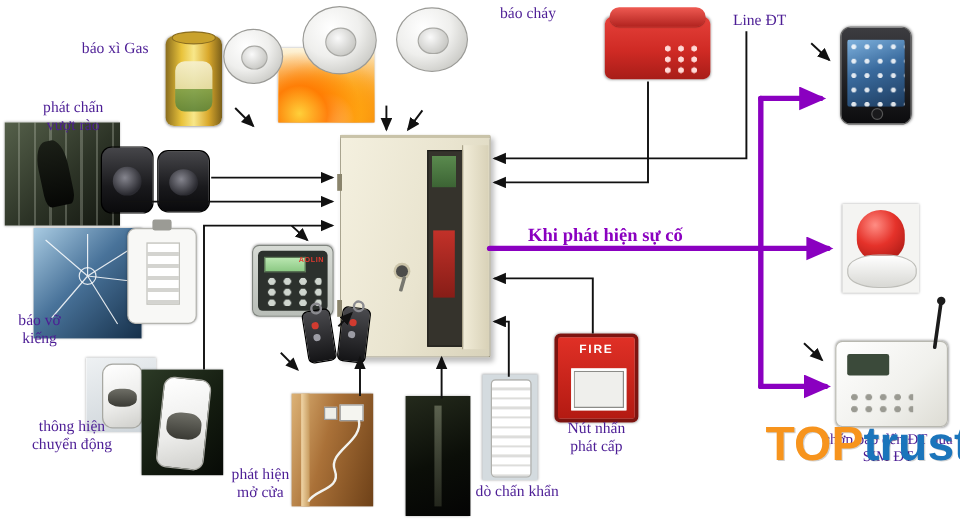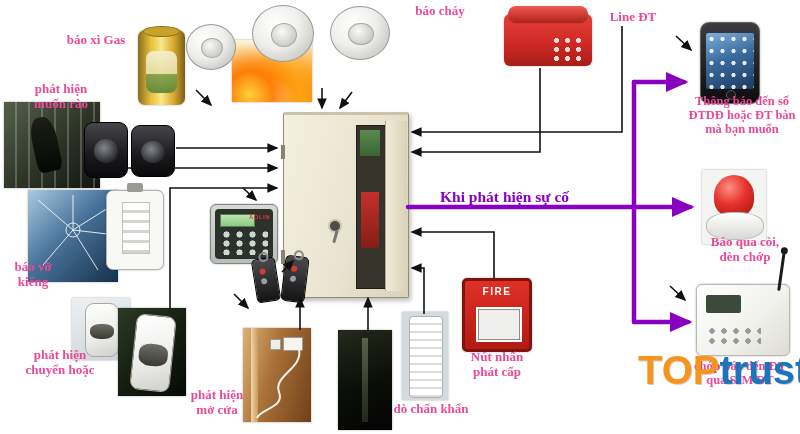--- a/index.html
+++ b/index.html
@@ -1,18 +1,18 @@
 <!DOCTYPE html>
 <html><head>
 <meta charset="utf-8">
 <style>
   html,body{margin:0;padding:0;background:#fff;}
   #stage{position:relative;width:800px;height:434px;background:#fff;overflow:hidden;
          font-family:"Liberation Serif", serif;}
-  .lbl{position:absolute;font-size:13px;line-height:1.12;color:#ec4899;text-align:center;z-index:6;font-weight:bold;}
+  .lbl{position:absolute;font-size:13px;line-height:1.12;color:#4c1d95;text-align:center;z-index:6;}
   .lbl.small{font-size:12.5px;}
   .dev{position:absolute;z-index:2;}
   .photo{box-shadow:0 0 2px rgba(0,0,0,.35);}
   svg.overlay{position:absolute;left:0;top:0;z-index:5;pointer-events:none;}
 
   
   .gas-can{border-radius:7px;background:linear-gradient(90deg,#8a6d1f 0%,#e8c23a 28%,#f8e78a 50%,#d9a82c 76%,#7a5f1a 100%);}
   .can-top{position:absolute;left:10%;right:10%;top:-4px;height:9px;border-radius:50%;background:#c9a22c;border:1px solid #8a6d1f;}
   .can-label{position:absolute;left:16%;right:16%;top:28%;bottom:16%;border-radius:8px;
              background:linear-gradient(180deg,#f6f0cf 0%,#e5dfa8 55%,#7fa04a 56%,#5f8438 100%);opacity:.92;}
@@ -194,28 +194,26 @@
       <path d="M634,82 L634,322"></path>
       <path d="M634,82 L684,82" marker-end="url(#mp)"></path>
       <path d="M636,207 L690,207" marker-end="url(#mp)"></path>
       <path d="M634,322 L688,322" marker-end="url(#mp)"></path>
     </g>
   </svg>
 
   <div class="lbl" style="left:58px;top:33px;width:76px">báo xì Gas</div>
   <div class="lbl" style="left:408px;top:4px;width:64px">báo cháy</div>
   <div class="lbl" style="left:604px;top:10px;width:58px">Line ĐT</div>
-  <div class="lbl" style="left:28px;top:82px;width:66px">phát hiện muốn rào</div>
+  <div class="lbl" style="left:28px;top:82px;width:66px">phát chấn vượt rào</div>
   <div class="lbl" style="left:8px;top:260px;width:50px">báo vỡ kiếng</div>
-  <div class="lbl" style="left:20px;top:348px;width:80px">phát hiện chuyển hoặc</div>
+  <div class="lbl" style="left:20px;top:348px;width:80px">thông hiện chuyển động</div>
   <div class="lbl" style="left:185px;top:388px;width:64px">phát hiện mở cửa</div>
   <div class="lbl" style="left:388px;top:402px;width:86px">dò chấn khẩn</div>
   <div class="lbl" style="left:464px;top:350px;width:66px">Nút nhấn phát cấp</div>
-  <div class="lbl small" style="left:686px;top:94px;width:112px">Thông báo đến số ĐTDĐ hoặc ĐT bàn mà bạn muốn</div>
-  <div class="lbl" style="left:704px;top:235px;width:82px">Báo qua còi, đèn chớp</div>
   <div class="lbl small" style="left:684px;top:359px;width:112px;z-index:3">chớp báo đến ĐT qua SIM ĐT</div>
 
   <div class="center-text">Khi phát hiện sự cố</div>
 
   <div class="dev gas-can photo" style="left:138px;top:30px;width:47px;height:75px">
     <div class="can-top"></div>
     <div class="can-label"></div>
   </div>
   <div class="dev smoke" style="left:186px;top:24px;width:48px;height:44px"></div>
   <div class="dev fire-img photo" style="left:232px;top:40px;width:80px;height:62px;z-index:1"></div>

